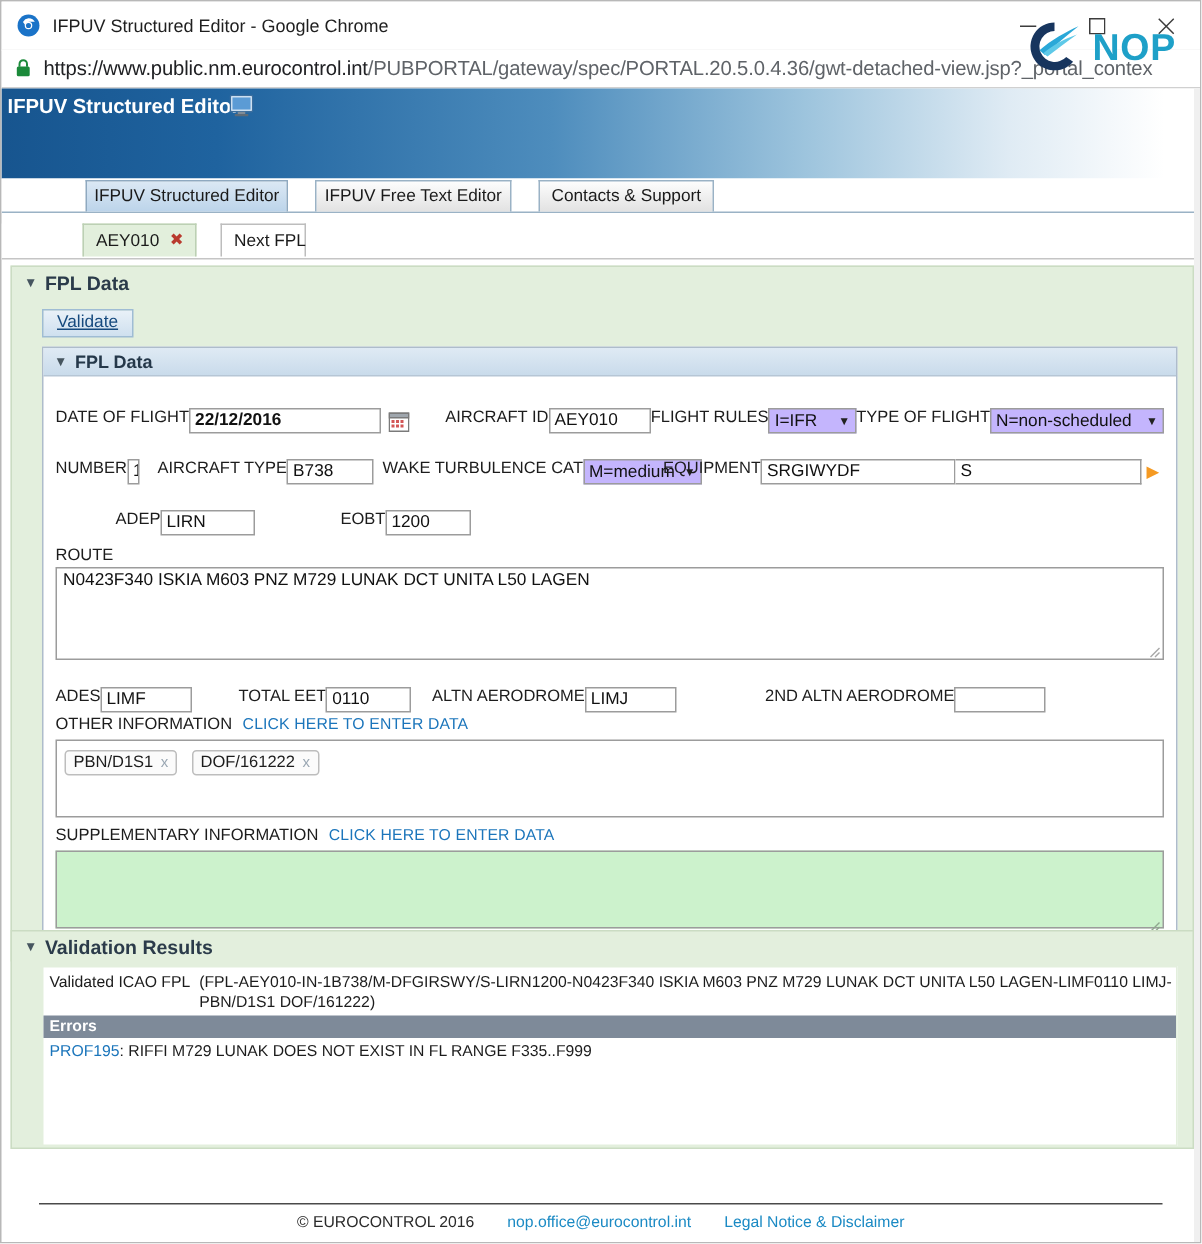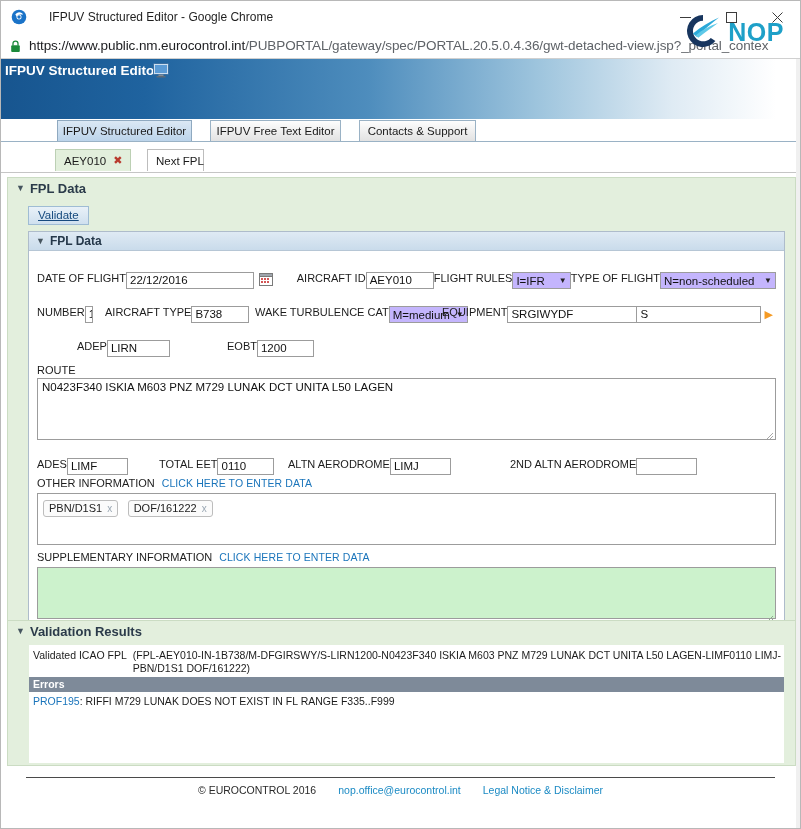--- a/index.html
+++ b/index.html
@@ -29,21 +29,21 @@
     border-bottom: 1px solid #e4e4e4;
   }
   .chrome-favicon {
     width: 16px; height: 16px;
     margin-left: 10px;
     flex: 0 0 auto;
   }
   .win-title {
     font-size: 12px;
     color: #1f1f1f;
-    margin-left: 22px;
+    margin-left: 8px;
     white-space: nowrap;
     overflow: hidden;
   }
   .win-buttons {
     margin-left: auto;
     display: flex;
     align-items: center;
     height: 100%;
   }
   .win-btn {
@@ -380,21 +380,21 @@
     font-size: 10.5px;
     color: #1c1c1c;
     padding: 3px 0 0 4px;
   }
   .err-code { color: #1b75bb; }
 
   
   .footer {
     position: absolute;
     left: 25px; right: 25px;
-    top: 776px;
+    top: 801px;
     border-top: 1px solid #4a4a4a;
     display: flex;
     align-items: center;
     justify-content: center;
     gap: 22px;
     padding-top: 6px;
     font-size: 10.5px;
     color: #2a2a2a;
   }
   .footer a { color: #1b8ac4; text-decoration: none; }
@@ -509,21 +509,21 @@
       <div class="fpl-box-head">
         <span class="caret">▼</span>
         <span>FPL Data</span>
       </div>
 
       <div class="fpl-body">
 
         <div class="row" style="height:32px;">
           <div class="fgroup" style="width:262px;">
             <span class="flabel">DATE OF FLIGHT</span>
-            <div style="display:flex; ">
+            <div style="display:flex; align-items:center;font-weight:bold;">
               <div class="finput" style="width:128px;">22/12/2016</div>
               <span class="cal-icon">
                 <svg width="14" height="14" viewBox="0 0 14 14">
                   <rect x="0.5" y="1.5" width="13" height="12" fill="#ffffff" stroke="#7a7a7a"></rect>
                   <rect x="0.5" y="1.5" width="13" height="3" fill="#9fa6ad" stroke="#7a7a7a"></rect>
                   <g fill="#d35656">
                     <rect x="2" y="6" width="2" height="2"></rect>
                       <rect x="5" y="6" width="2" height="2"></rect>
                       <rect x="8" y="6" width="2" height="2"></rect>
                     <rect x="2" y="9" width="2" height="2"></rect>

